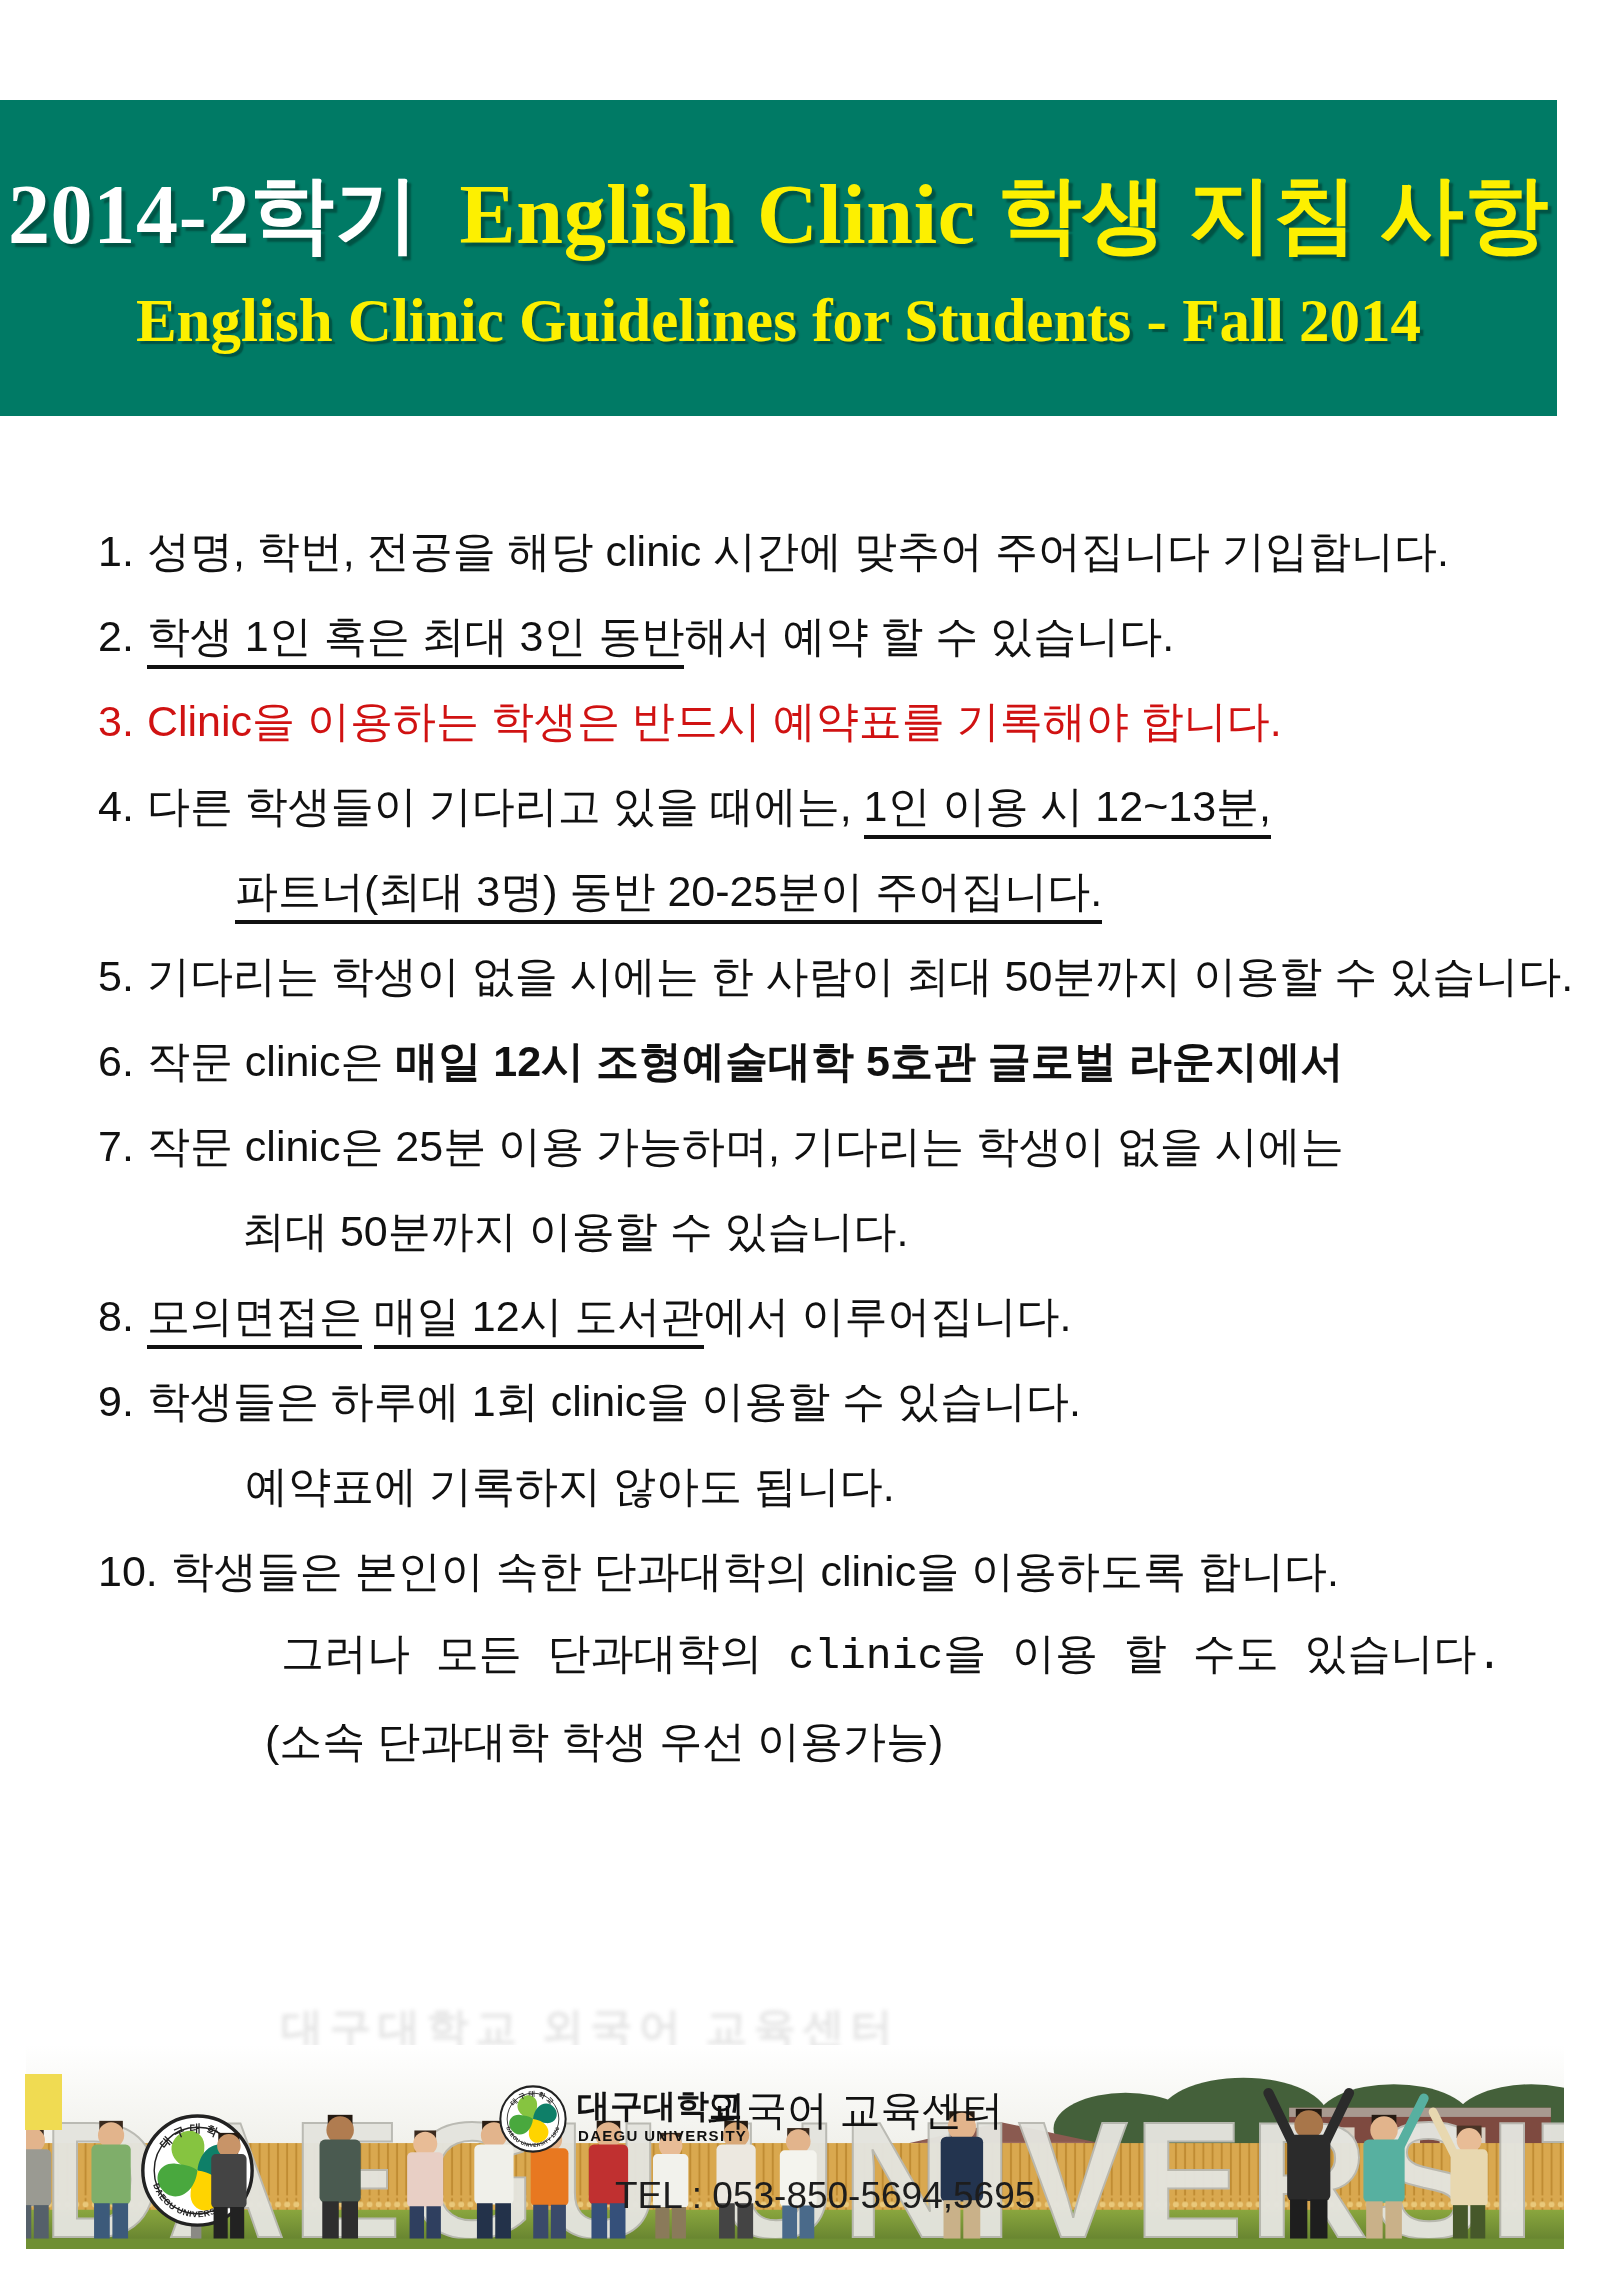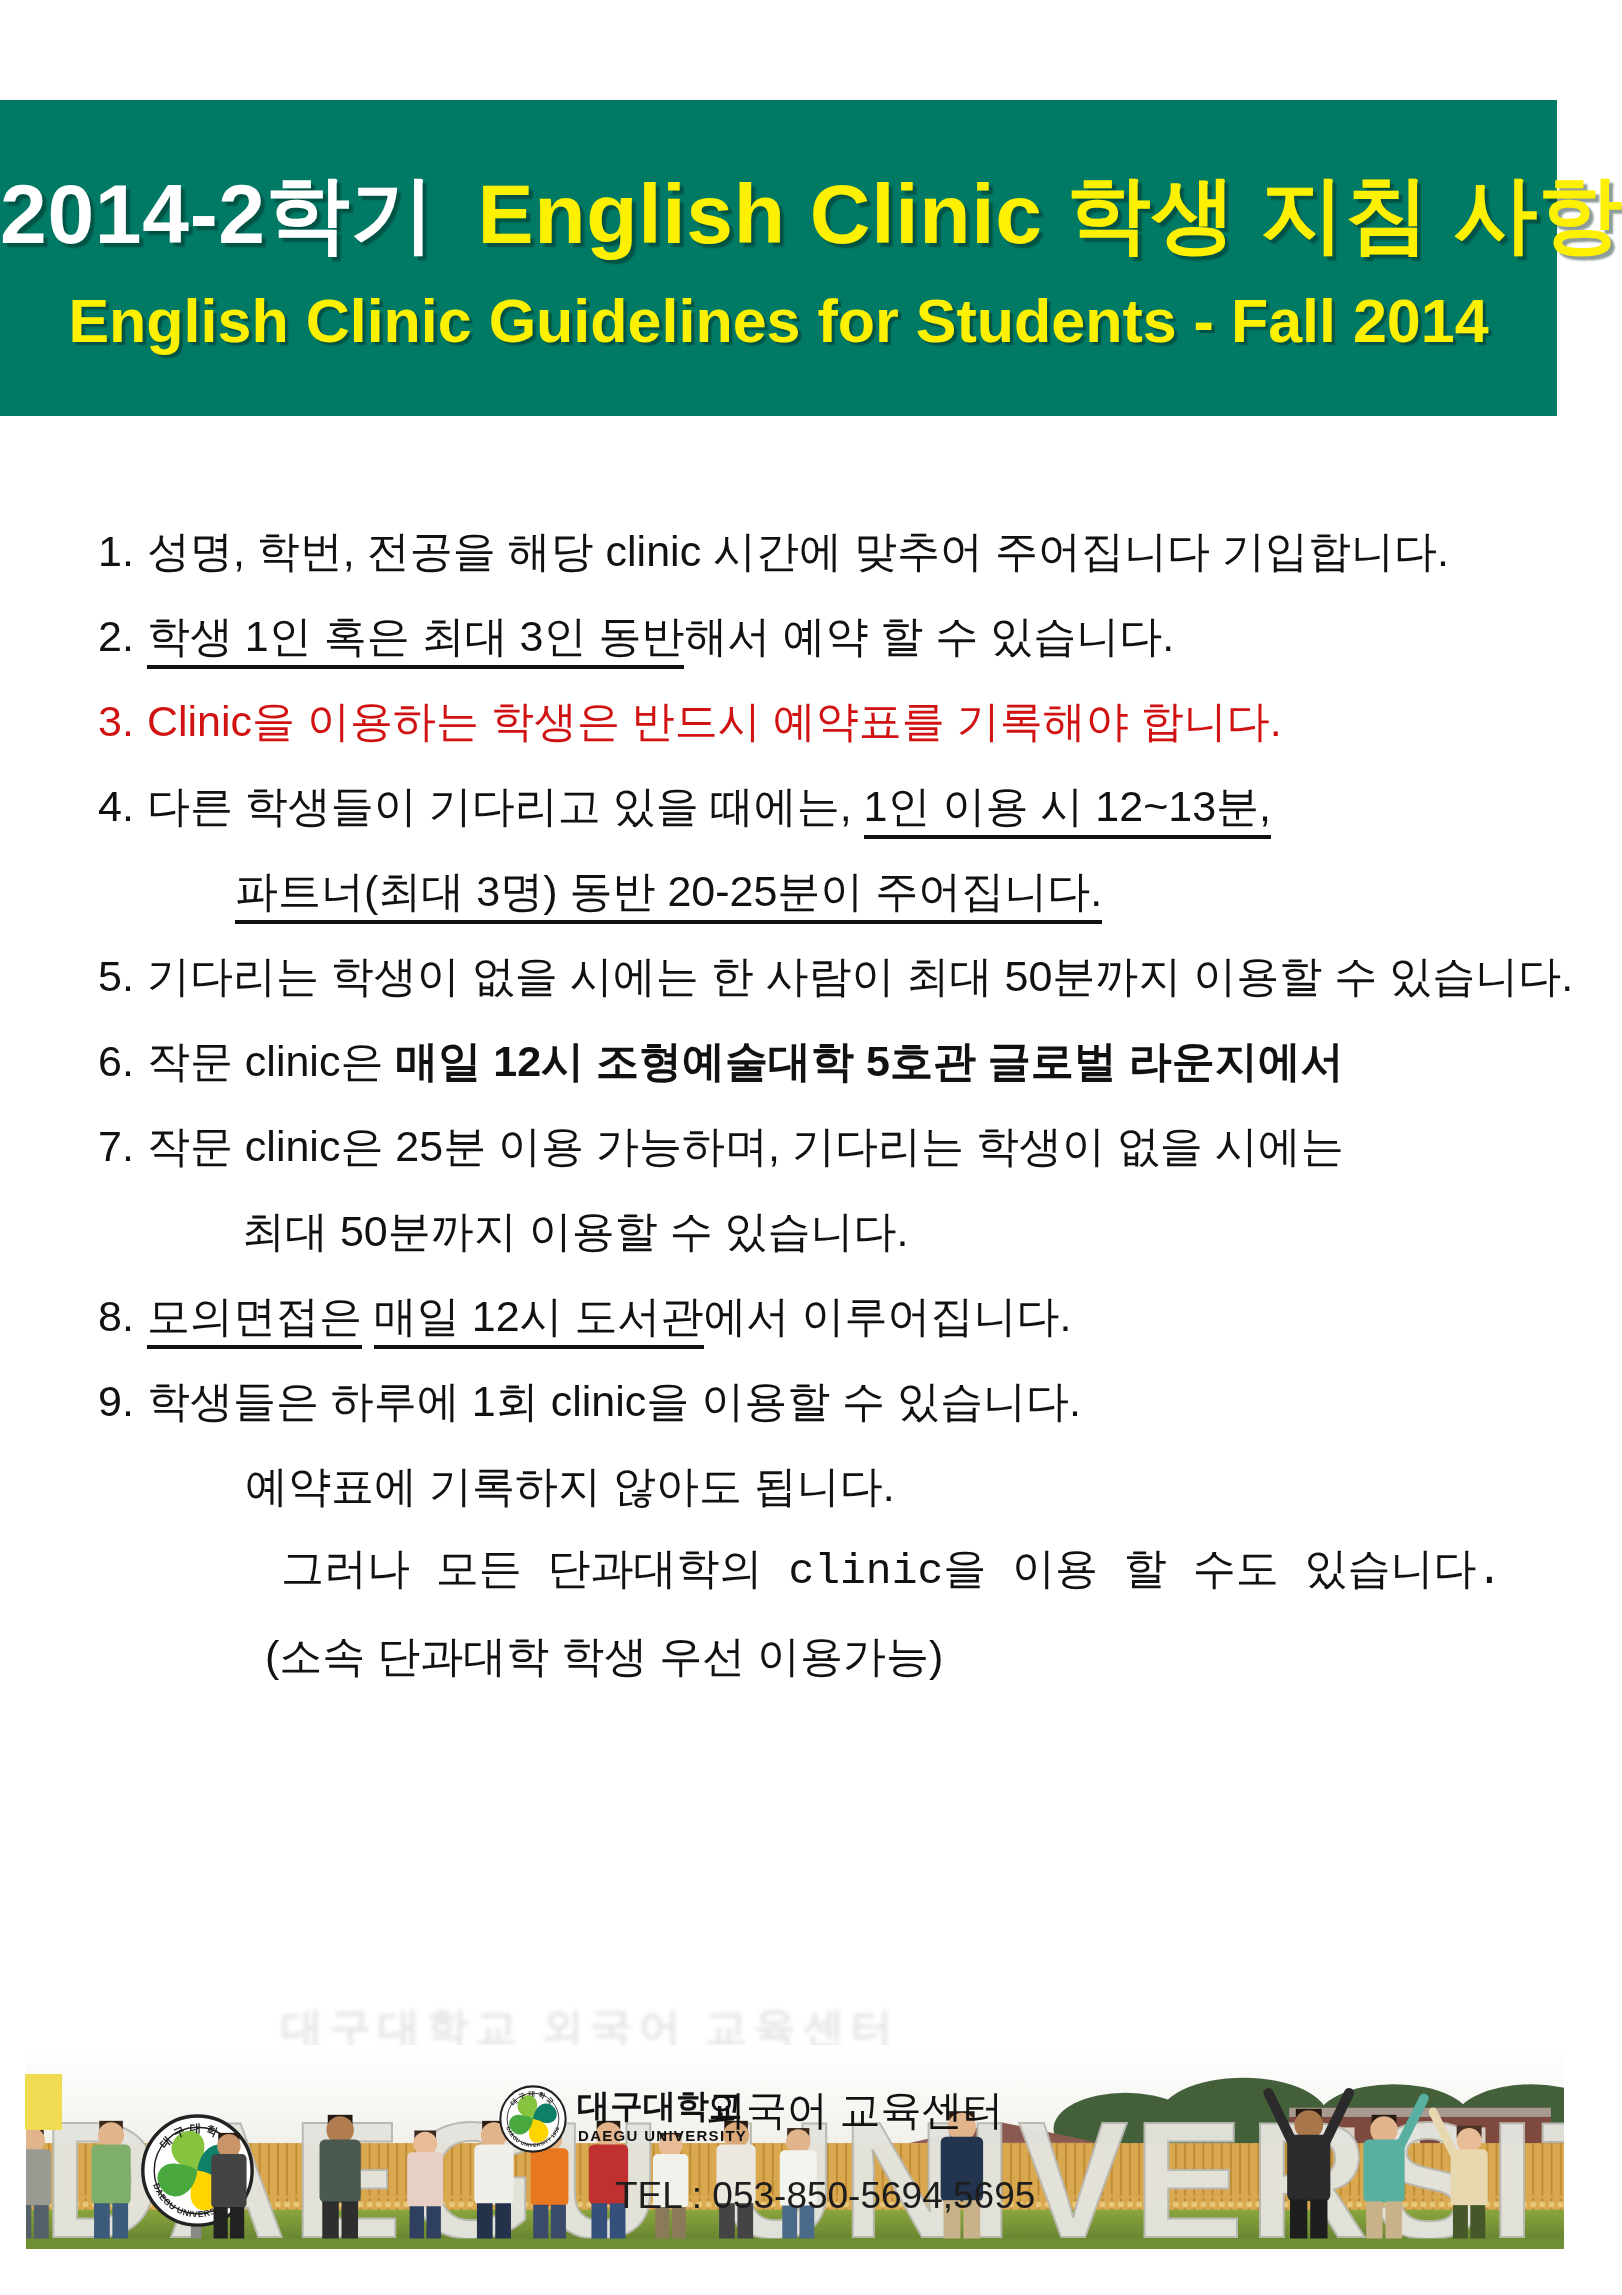--- a/index.html
+++ b/index.html
@@ -3,21 +3,21 @@
 <meta charset="utf-8">
 <style>
   :root{
     --green:#007a65; --yellow:#fdf000; --red:#d01212; --ink:#111111; --sq-yellow:#f0db52;
   }
   html,body{margin:0;padding:0;background:#ffffff;}
   .page{position:relative;width:1623px;height:2295px;background:#ffffff;overflow:hidden;
         font-family:"Liberation Sans","DejaVu Sans",sans-serif;color:var(--ink);}
 
   
-  .banner{position:absolute;left:0;top:100px;width:1557px;height:316px;background:var(--green);text-align:center;}
+  .banner{position:absolute;left:0;top:100px;width:1557px;height:316px;background:var(--green);text-align:center;font-family:Liberation Serif, serif;}
   .title1{margin-top:58px;font-size:84px;font-weight:bold;letter-spacing:0.7px;white-space:nowrap;
           text-shadow:3.9px 3.9px 2px rgba(0,35,28,.45);}
   .title1 .t-white{color:#ffffff;}
   .title1 .t-yellow{color:var(--yellow);margin-left:18.3px;}
   .title2{margin-top:14.4px;font-size:61px;font-weight:bold;color:var(--yellow);white-space:nowrap;
           text-shadow:3.3px 3.3px 1.3px rgba(0,35,28,.45);}
 
   
   .guidelines{position:absolute;left:98px;top:509px;width:1492px;}
   .g-line{height:85px;line-height:85px;font-size:43px;white-space:nowrap;color:var(--ink);}
@@ -80,20 +80,21 @@
       <div class="g-line red"><span class="g-num">3.</span><span class="seg">Clinic을 이용하는 학생은 반드시 예약표를 기록해야 합니다.</span></div>
       <div class="g-line"><span class="g-num">4.</span><span class="seg">다른 학생들이 기다리고 있을 때에는, </span><span class="seg u">1인 이용 시 12~13분,</span></div>
       <div class="g-line" style="padding-left: 137px;"><span class="seg u">파트너(최대 3명) 동반 20-25분이 주어집니다.</span></div>
       <div class="g-line"><span class="g-num">5.</span><span class="seg">기다리는 학생이 없을 시에는 한 사람이 최대 50분까지 이용할 수 있습니다.</span></div>
       <div class="g-line"><span class="g-num">6.</span><span class="seg">작문 clinic은 </span><span class="seg b">매일 12시 조형예술대학 5호관 글로벌 라운지에서</span></div>
       <div class="g-line"><span class="g-num">7.</span><span class="seg">작문 clinic은 25분 이용 가능하며, 기다리는 학생이 없을 시에는</span></div>
       <div class="g-line" style="padding-left: 144px;"><span class="seg">최대 50분까지 이용할 수 있습니다.</span></div>
       <div class="g-line"><span class="g-num">8.</span><span class="seg u">모의면접은</span><span class="seg"> </span><span class="seg u">매일 12시 도서관</span><span class="seg">에서 이루어집니다.</span></div>
       <div class="g-line"><span class="g-num">9.</span><span class="seg">학생들은 하루에 1회 clinic을 이용할 수 있습니다.</span></div>
       <div class="g-line" style="padding-left: 147px;"><span class="seg">예약표에 기록하지 않아도 됩니다.</span></div>
+      <div class="g-line"><span class="g-num">10.</span><span class="seg">학생들은 본인이 속한 단과대학의 clinic을 이용하도록 합니다.</span></div>
       <div class="g-line" style="padding-left: 183px; font-family: Liberation Mono, monospace;"><span class="seg">그러나 모든 단과대학의 clinic을 이용 할 수도 있습니다.</span></div>
       <div class="g-line" style="padding-left: 167px;"><span class="seg">(소속 단과대학 학생 우선 이용가능)</span></div>
     </main>
 
   <div class="ghost">대구대학교 외국어 교육센터</div>
 
   <div class="photo-wrap">
     <svg viewBox="0 0 2350 312" preserveAspectRatio="none">
       <defs>
         <linearGradient id="skyGrad" x1="0" y1="0" x2="0" y2="1">

